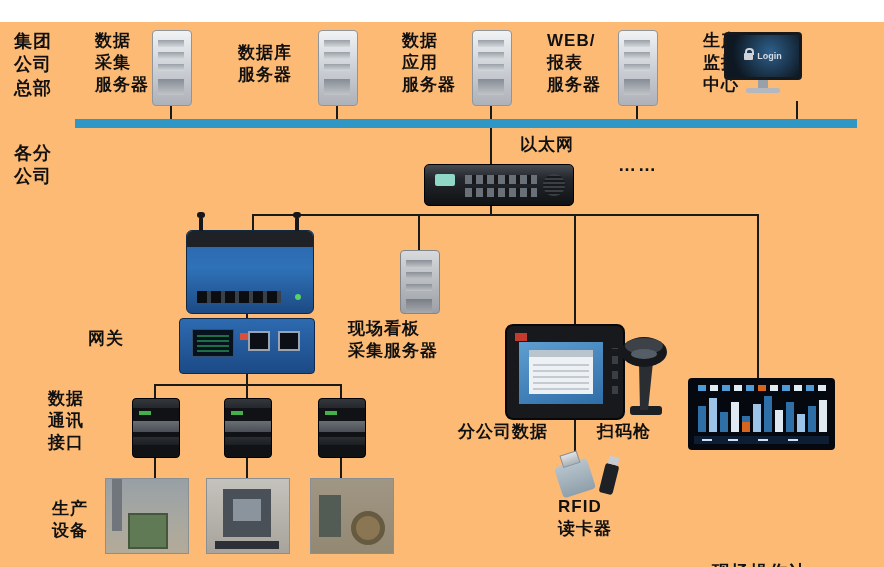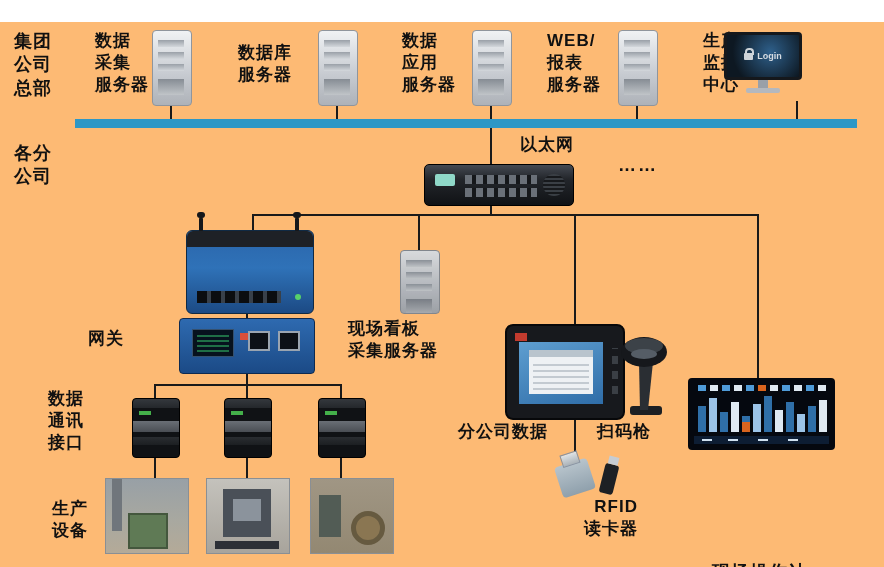--- a/index.html
+++ b/index.html
@@ -7,21 +7,21 @@
     position:relative;width:884px;height:567px;background:#fdba74;overflow:hidden;
     font-family:"Liberation Sans","DejaVu Sans",sans-serif;
     margin-top:22px;
   }
   
   .lbl{
     position:absolute;color:#111;font-weight:600;font-size:17px;line-height:1.3;
     white-space:pre-line;letter-spacing:1px;
   }
   .lbl.strong{font-weight:700;font-size:18px;}
-  .lbl.center{text-align:right;}
+  .lbl.center{text-align:left;}
   
   .vl{position:absolute;width:2px;background:var(--line,#1a1a1a);}
   .hl{position:absolute;height:2px;background:var(--line,#1a1a1a);}
   .backbone{position:absolute;left:75px;top:97px;width:782px;height:9px;background:var(--backbone,#2e97c5);}
   
   .tower{
     position:absolute;width:38px;height:74px;border-radius:4px;border:1px solid #8f959d;
     background:
       linear-gradient(180deg,#9aa0a8,#d4d8dc) 5px 9px / 26px 7px no-repeat,
       linear-gradient(180deg,#9aa0a8,#d4d8dc) 5px 21px / 26px 7px no-repeat,

